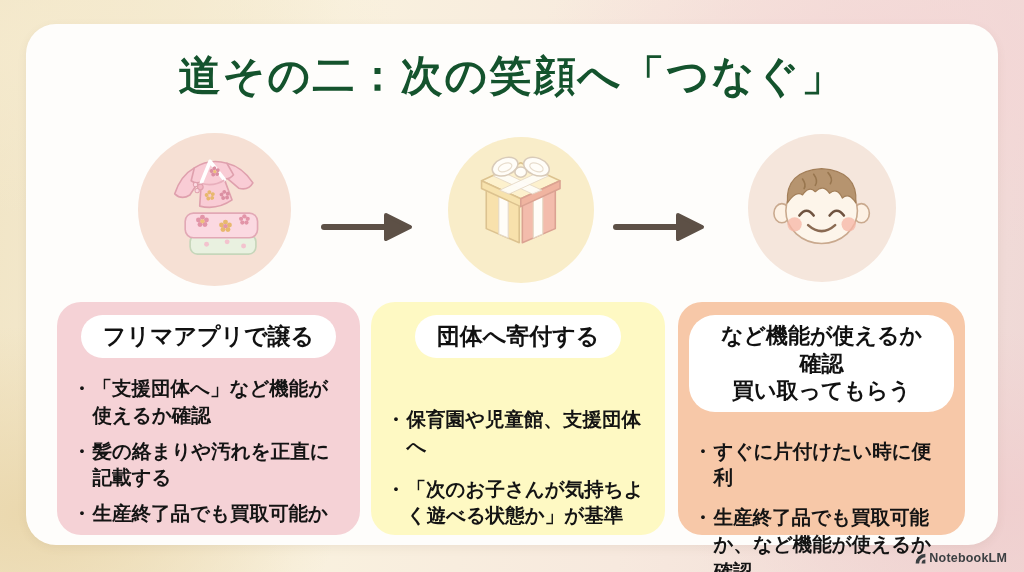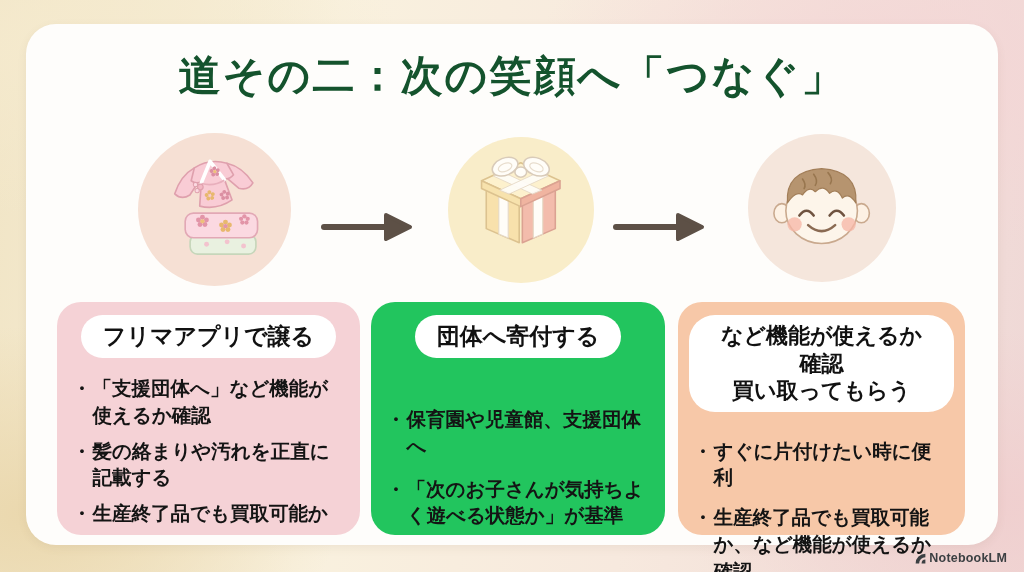--- a/index.html
+++ b/index.html
@@ -30,21 +30,21 @@
   .c2 { left:422px; top:113px; width:146px; height:146px; background:#f9edc9; }
   .c3 { left:722px; top:110px; width:148px; height:148px; background:#f5e6dc; }
   .arrow { position:absolute; width:100px; height:34px; }
   .a1 { left:294px; top:186px; }
   .a2 { left:586px; top:186px; }
   .card {
     position:absolute; top:278px; height:233px; border-radius:24px;
     display:flex; flex-direction:column; align-items:center;
   }
   .card-1 { left:31px;  width:303px; background:#f5d2d6; }
-  .card-2 { left:345px; width:294px; background:#22c55e; }
+  .card-2 { left:345px; width:294px; background:#fef9c3; }
   .card-3 { left:652px; width:287px; background:#f7c8a8; }
   .pill {
     margin-top:13px; background:#ffffff; border-radius:26px;
     padding:7px 22px; max-width:92%;
     display:flex; align-items:center; justify-content:center;
   }
   .pill span {
     font-size:23px; font-weight:700; color:#111;
     text-align:center; white-space:pre-line; line-height:1.25;
   }

